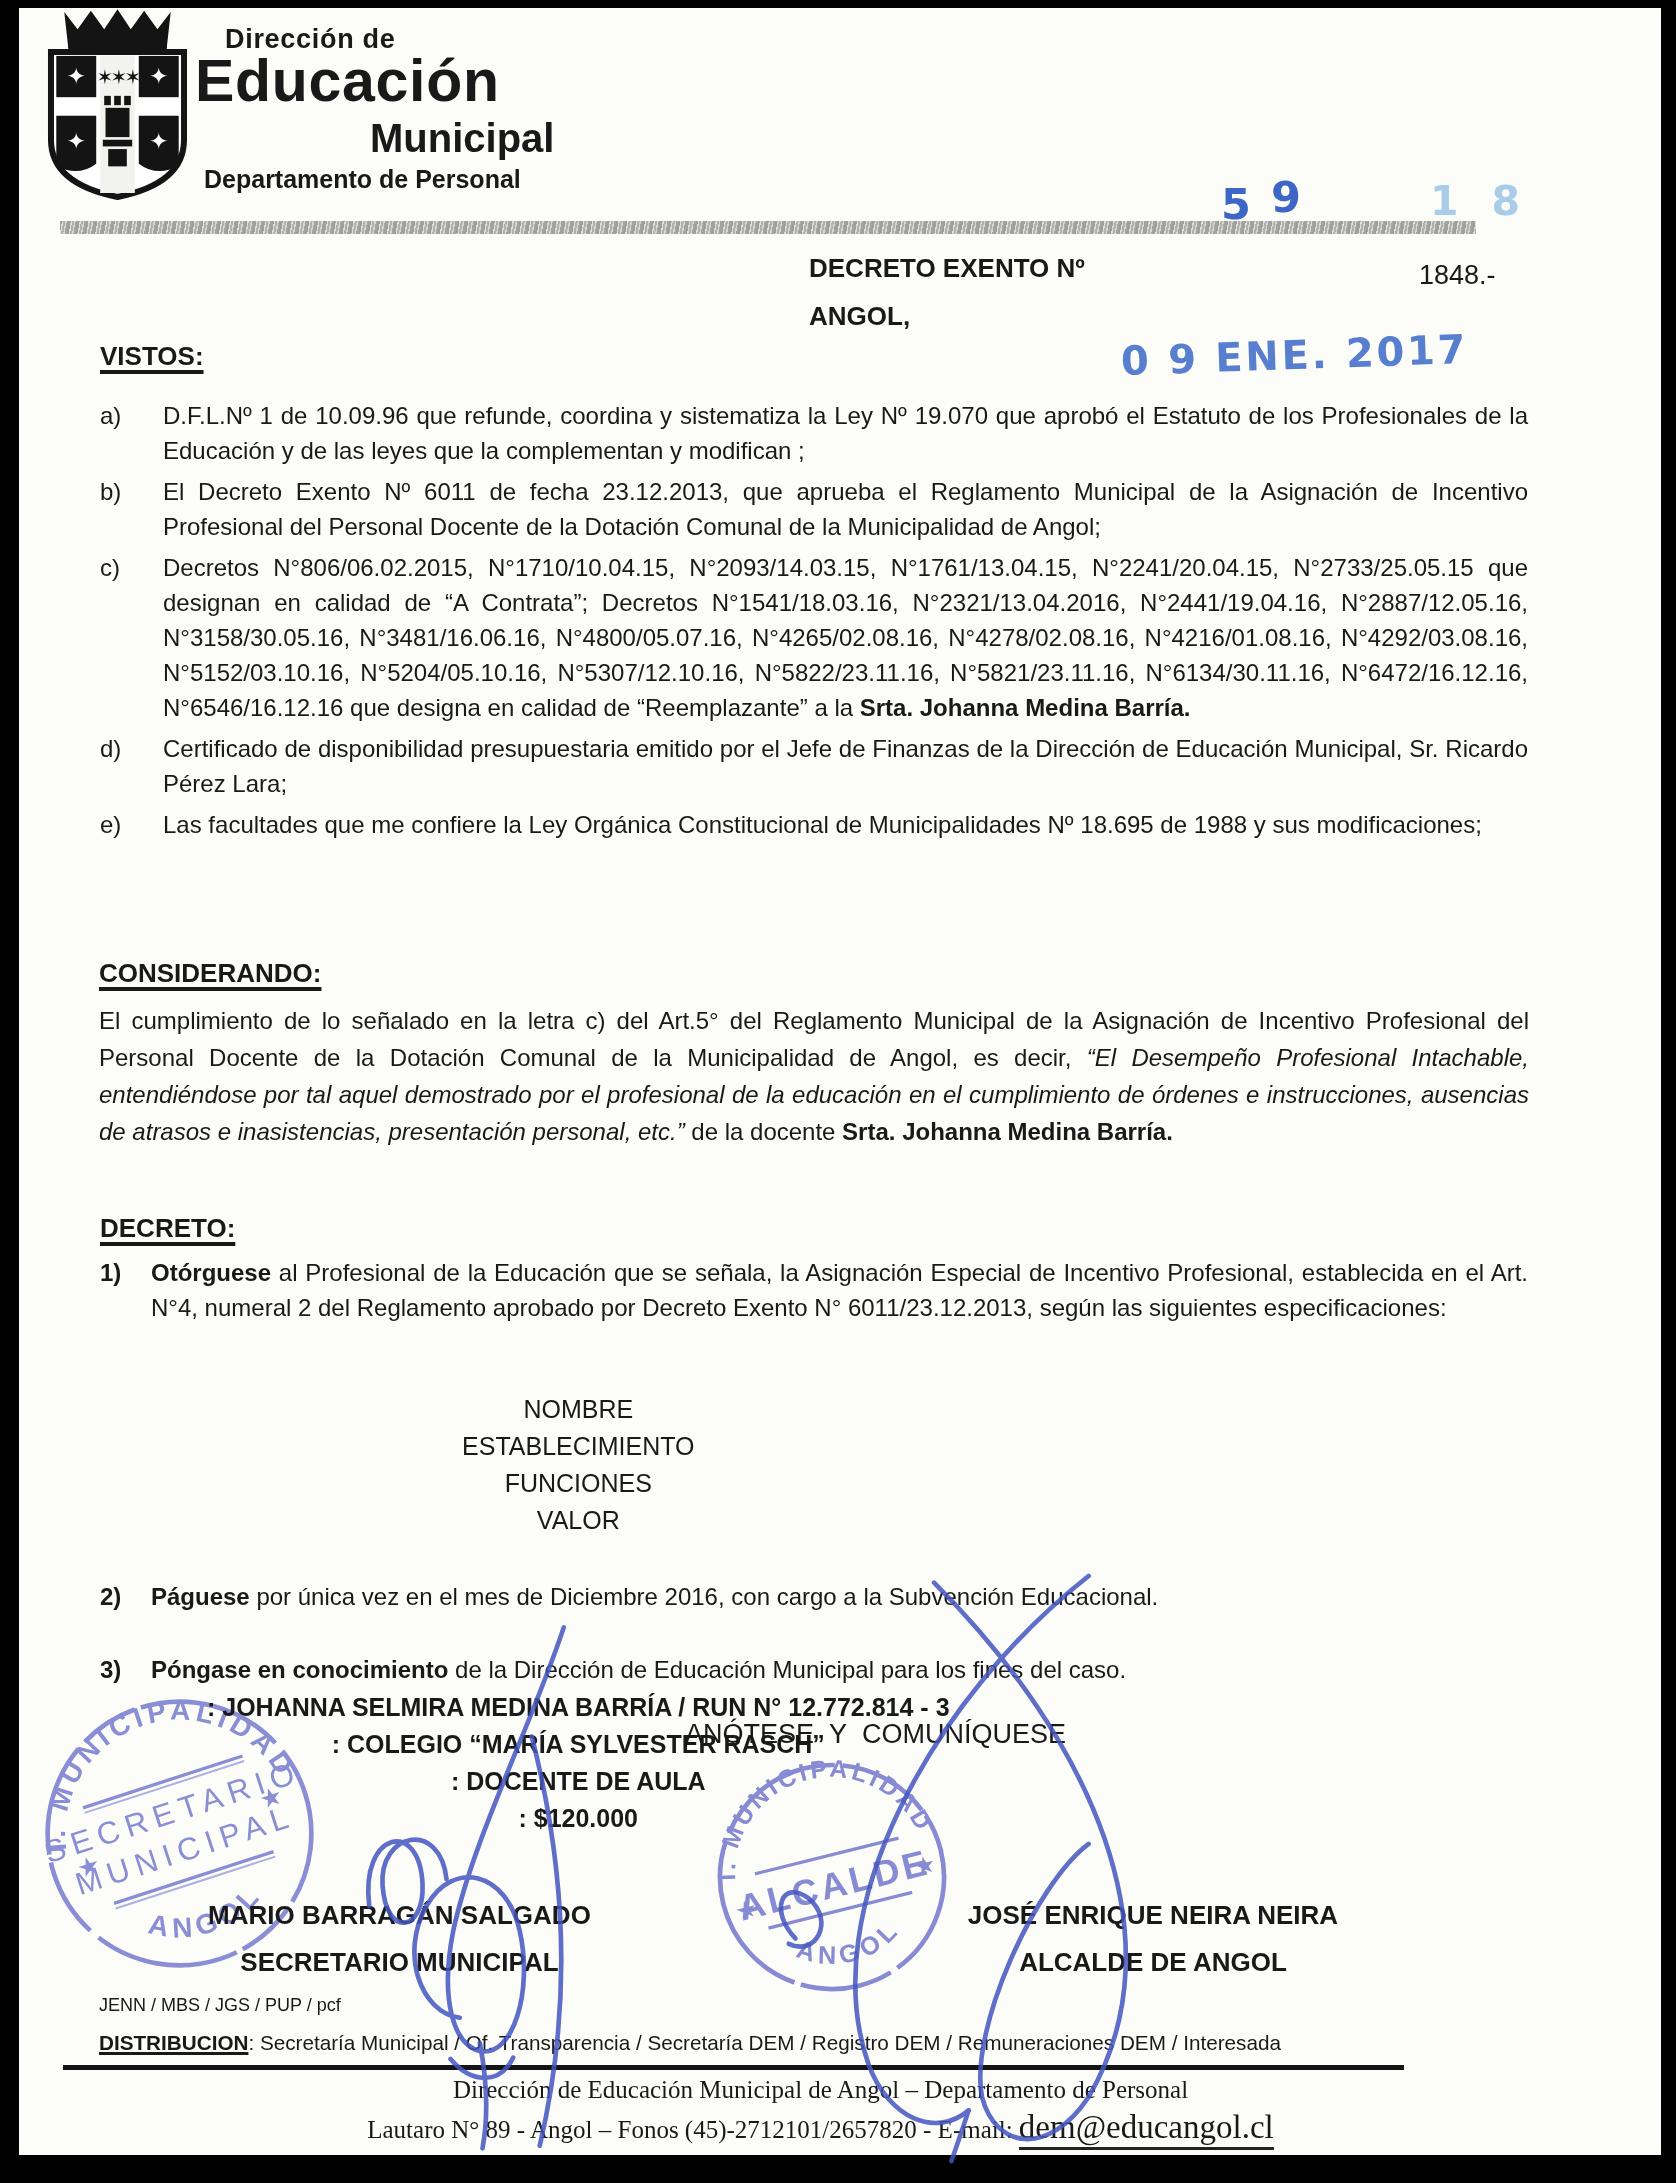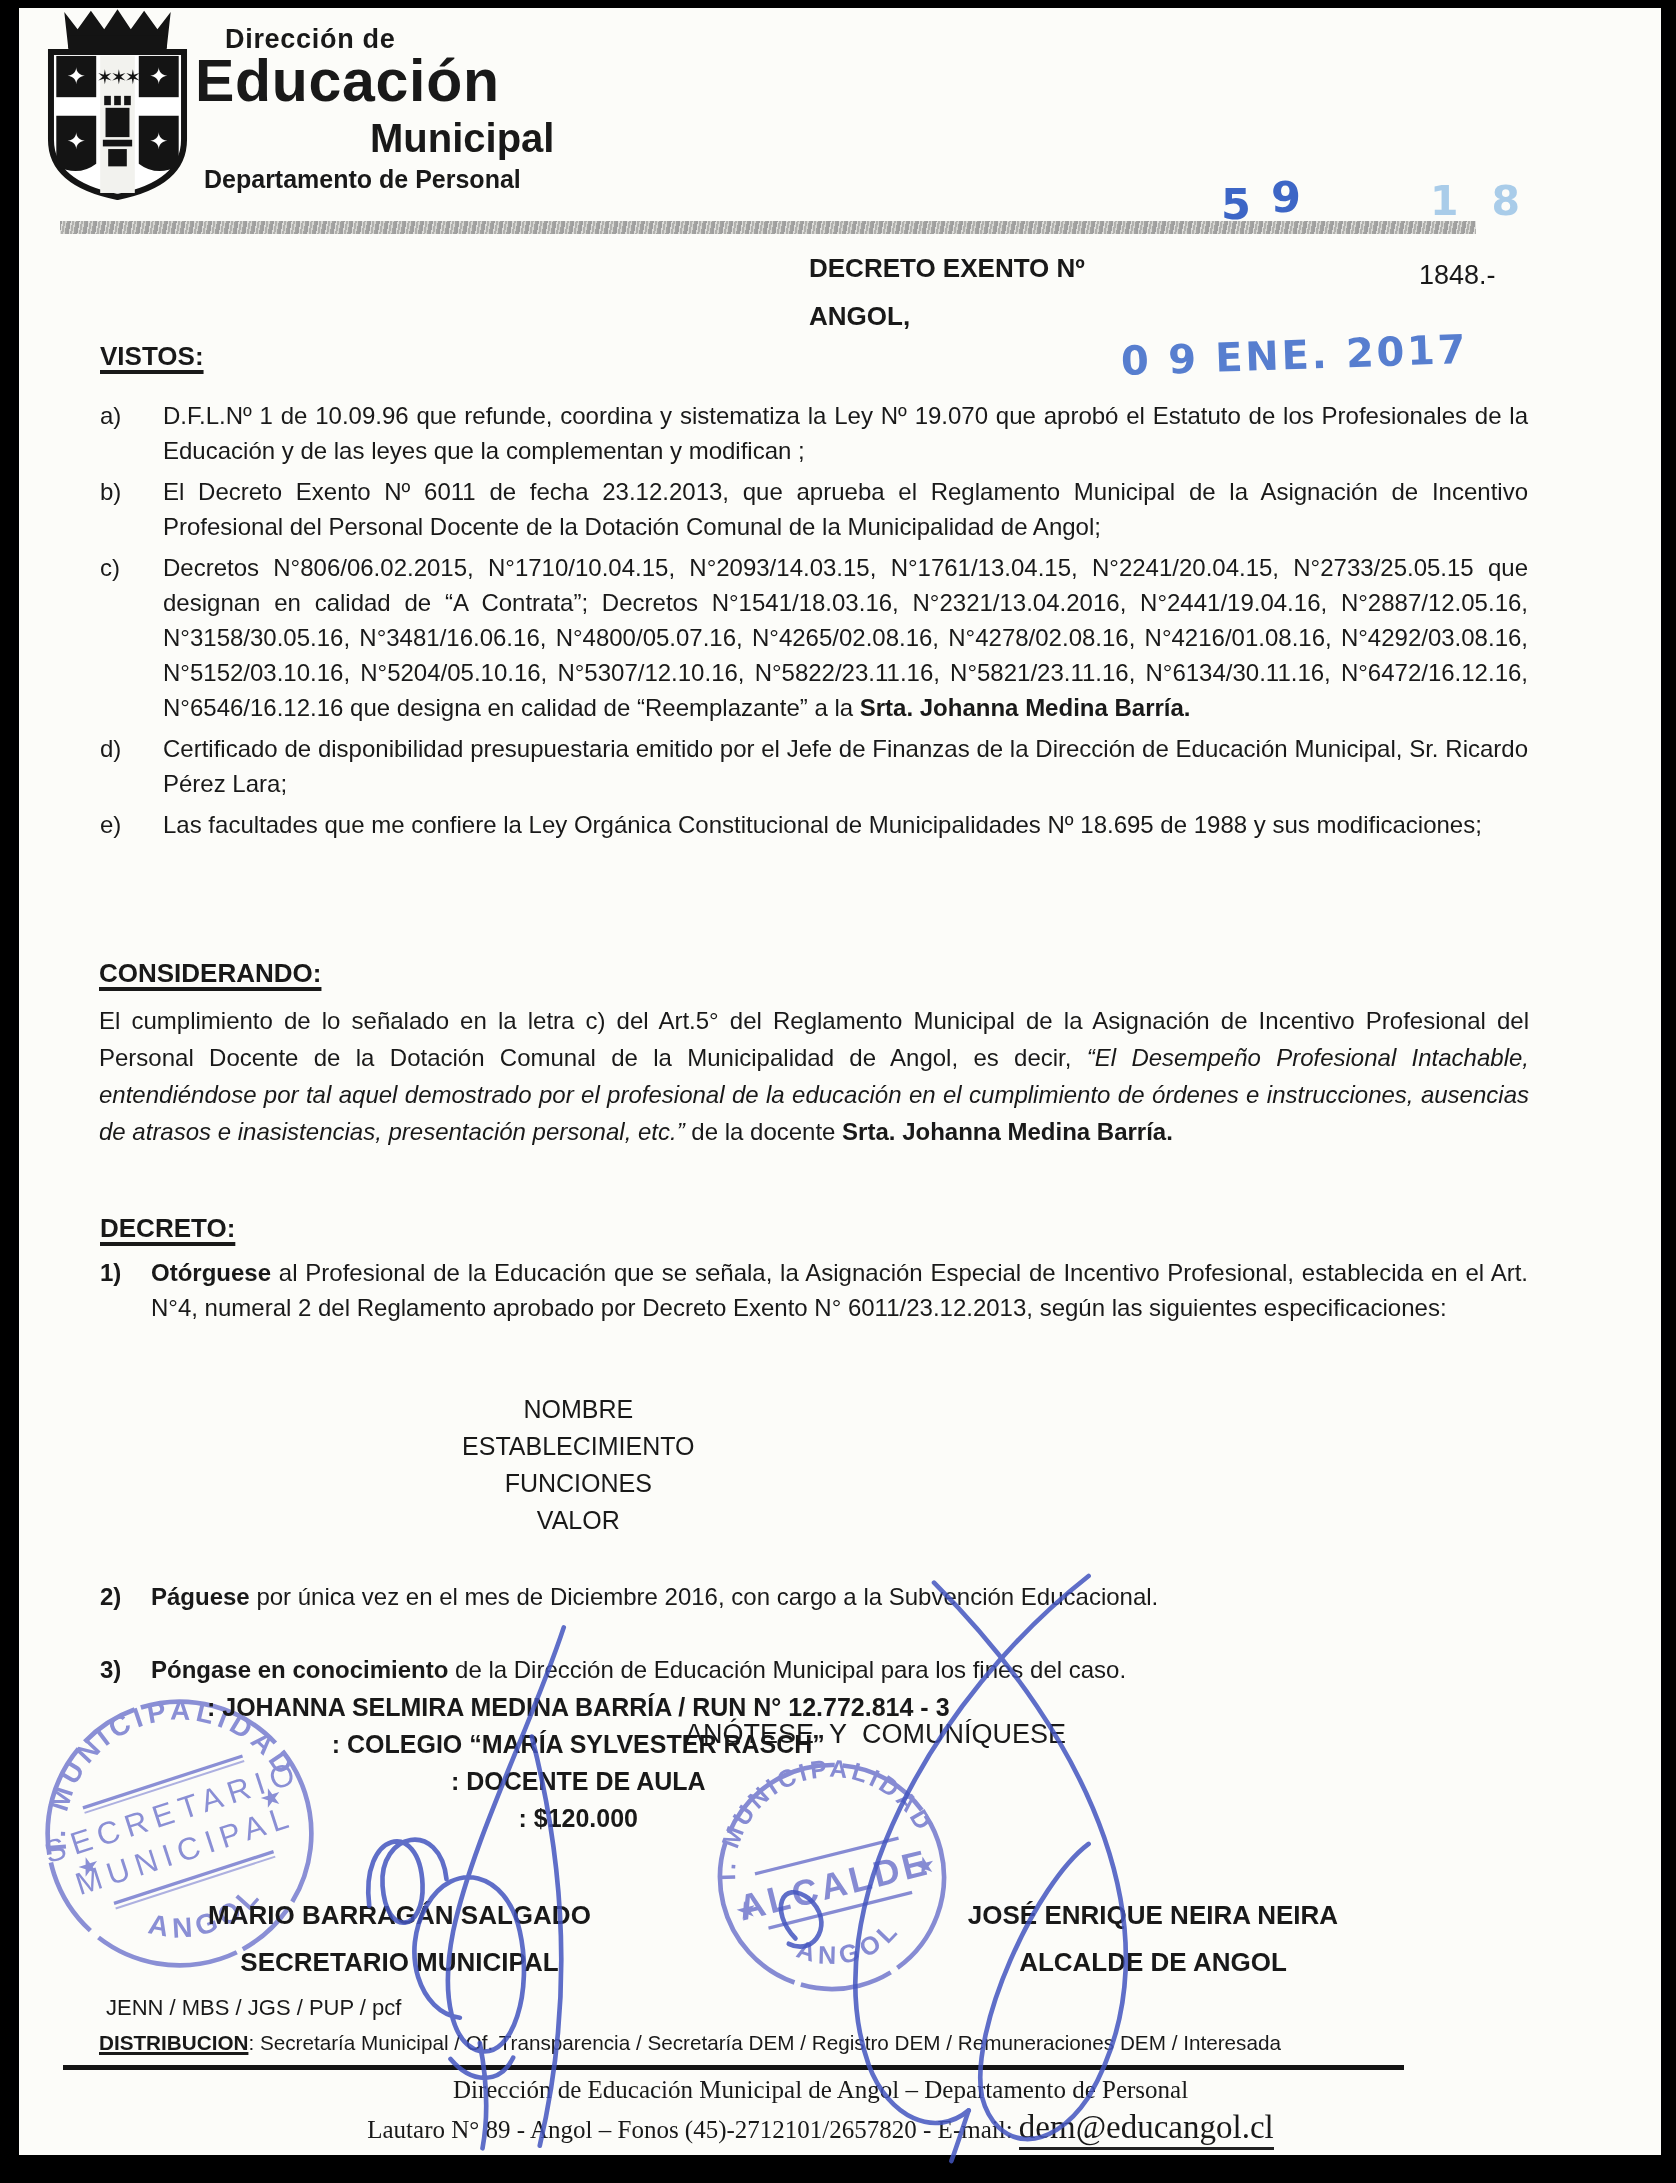--- a/index.html
+++ b/index.html
@@ -46,21 +46,21 @@
   .specrow{display:flex;height:37px;align-items:center;flex-direction:column;}
   .speclabel{flex:0 0 298px;}
   .specvalue{font-weight:bold;}
   
   .anotese{left:685px;top:1719px;font-size:27px;font-weight:normal;word-spacing:8px;white-space:nowrap;}
   .official{text-align:center;font-weight:bold;}
   .offname{font-size:26px;}
   .offtitle{font-size:26px;margin-top:16px;}
   .sec-block{left:185px;top:1900px;width:429px;}
   .mayor-block{left:945px;top:1900px;width:416px;}
-  .initials{left:106px;top:1995px;font-size:22px;}
+  .initials{left:99px;top:1995px;font-size:18px;}
   .distrib{left:99px;top:2031px;font-size:20.7px;white-space:nowrap;}
   .distrib .dl{font-weight:bold;text-decoration:underline;text-decoration-thickness:2.7px;}
   .sep{left:63px;top:2065px;width:1341px;height:4.7px;background:#141414;z-index:3;}
   .footer{left:67px;top:2076px;width:1507px;text-align:center;font-family:"Liberation Serif",serif;z-index:3;}
   .f1{font-size:25px;}
   .f2{font-size:25px;margin-top:5.3px;}
   .femail{font-size:33px;border-bottom:3.3px solid #222;padding-bottom:1.3px;}
   .stampsvg{z-index:2;opacity:.92;}
   .sigsvg{z-index:4;}
 </style>

